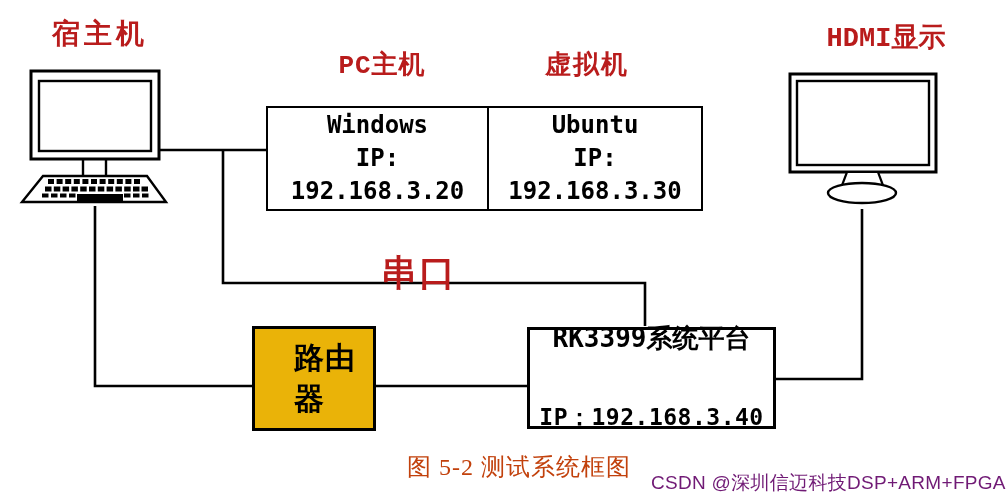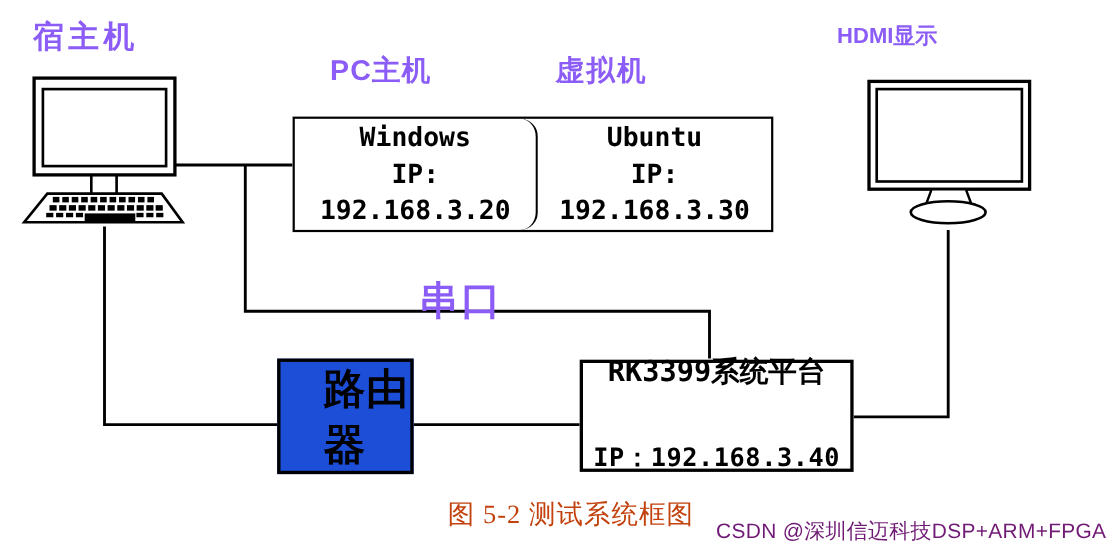--- a/index.html
+++ b/index.html
@@ -7,51 +7,52 @@
     position:relative;
     width:1006px;height:500px;
     background:#ffffff;
     overflow:hidden;
     font-family:"Liberation Sans", sans-serif;
     color:#000;
   }
   .stage svg{position:absolute;left:0;top:0;}
   .abs{position:absolute;box-sizing:border-box;}
   .lbl{
-    font-family:Liberation Sans, sans-serif;
+    font-family:Liberation Mono, monospace;
     font-weight:bold;
+    text-align:center;
     white-space:nowrap;
-    color:#8b5cf6;
+    color:#b91c1c;
   }
   .lbl-host{left:30px;top:15px;width:140px;font-size:28px;letter-spacing:4px;}
   .lbl-pc{left:300px;top:47px;width:164px;font-size:26px;letter-spacing:1px;}
   .lbl-vm{left:505px;top:47px;width:164px;font-size:26px;letter-spacing:2px;}
-  .lbl-hdmi{left:761px;top:19px;width:150px;font-size:20px;}
+  .lbl-hdmi{left:811px;top:19px;width:150px;font-size:27px;}
   .lbl-serial{left:381px;top:249px;width:70px;font-size:36px;letter-spacing:2px;}
 
   .os-box{
     left:266px;top:106px;width:437px;height:105px;
     border:2.5px solid #000;
     display:flex;
     background:#fff;
   }
   .os-cell{
     display:flex;flex-direction:column;justify-content:center;
     text-align:center;
     font-family:"DejaVu Sans Mono", monospace;
     font-weight:bold;font-size:24px;line-height:33px;
   }
-  .os-cell.win{width:219px;border-right:2.5px solid #000;border-radius:16px;}
+  .os-cell.win{width:219px;border-right:2.5px solid #000;}
   .os-cell.ubu{flex:1;}
 
   .router-box{
     left:252px;top:326px;width:124px;height:105px;
-    border:3px solid #000;background:#1d4ed8;
+    border:3px solid #000;background:#eab308;
     display:flex;align-items:center;justify-content:center;
-    font-weight:bold;font-size:38px;letter-spacing:1px;
+    font-weight:bold;font-size:30px;letter-spacing:1px;
     font-family:"Liberation Serif", serif;
     padding-left:39px;
   }
   .rk-box{
     left:527px;top:327px;width:249px;height:102px;
     border:3px solid #000;background:#fff;
     display:flex;flex-direction:column;align-items:center;justify-content:center;
     font-family:"DejaVu Sans Mono", monospace;
     font-weight:bold;line-height:37px;gap:42px;
   }

